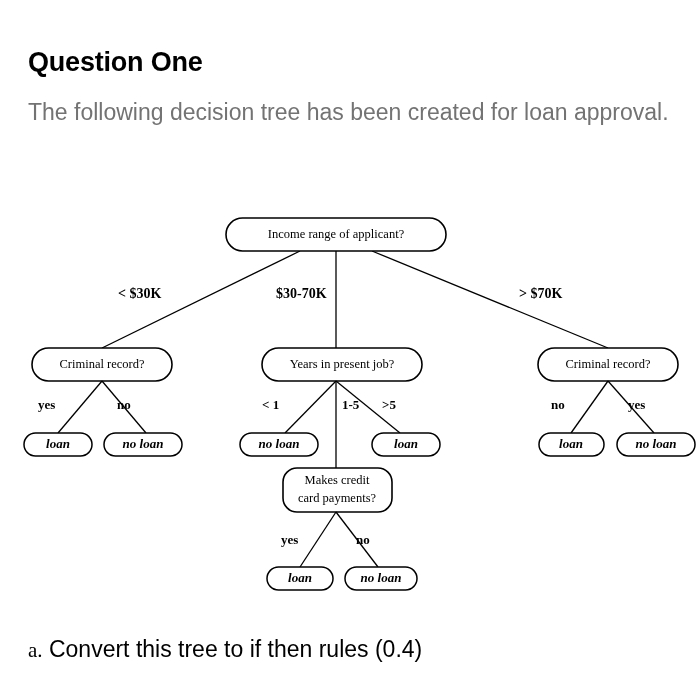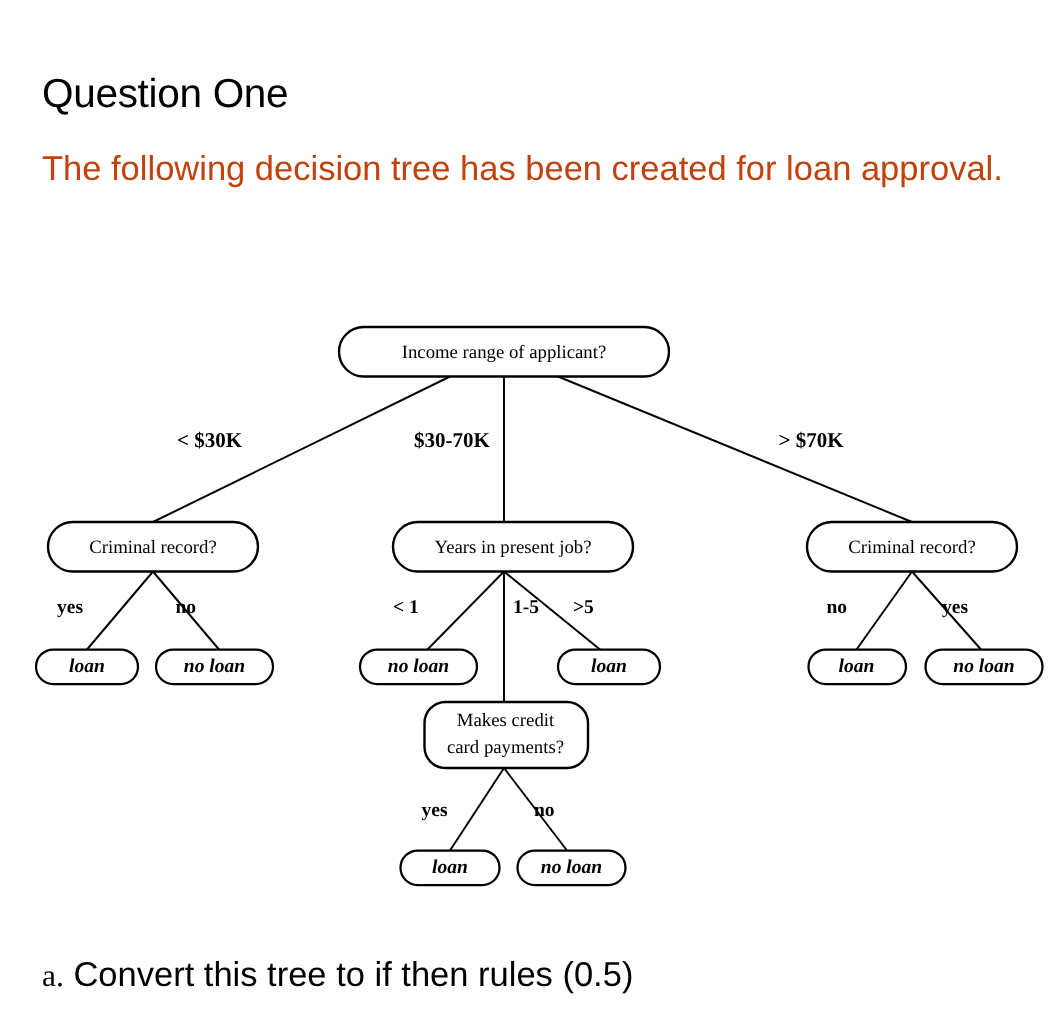--- a/index.html
+++ b/index.html
@@ -18,37 +18,37 @@
   .slide {
     position: absolute;
     inset: 0;
     background: #ffffff;
   }
   .title {
     position: absolute;
     left: 28px;
     top: 46px;
     font-family: "Liberation Sans", sans-serif;
-    font-weight: normal;
+    font-weight: bold;
     font-size: 27px;
     line-height: 32px;
     letter-spacing: -0.2px;
     color: #000000;
     white-space: nowrap;
   }
   .intro {
     position: absolute;
     left: 28px;
     top: 97px;
     width: 650px;
     font-family: "Liberation Sans", sans-serif;
     font-weight: normal;
     font-size: 23px;
     line-height: 31px;
-    color: #c2410c;
+    color: #737373;
   }
   .question {
     position: absolute;
     left: 28px;
     top: 634px;
     width: 650px;
     font-family: "Liberation Sans", sans-serif;
     font-weight: normal;
     font-size: 23px;
     line-height: 30px;
@@ -194,16 +194,16 @@
       <text class="leaf-label" x="300" y="379">loan</text>
 
       <rect class="leaf-shape" x="345" y="367" width="72" height="23" rx="11.5" ry="11.5"></rect>
       <text class="leaf-label" x="381" y="379">no loan</text>
 
     </svg>
   </div>
 
   <div class="question">
     <span class="marker">a.</span>
-    <span>Convert this tree to if then rules (0.5)</span>
+    <span>Convert this tree to if then rules (0.4)</span>
   </div>
 
 </div>
 
 </body></html>

